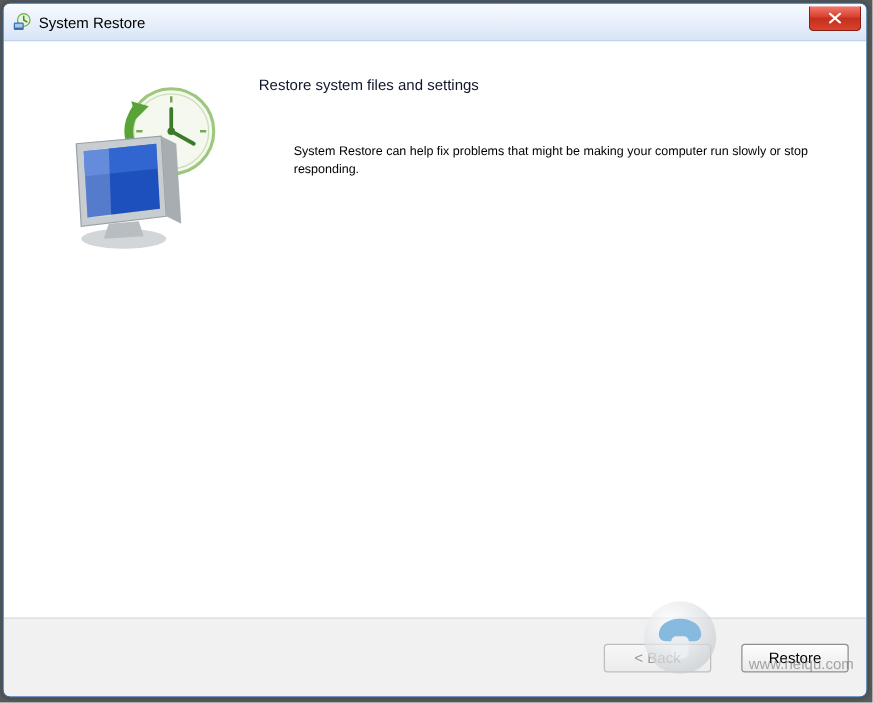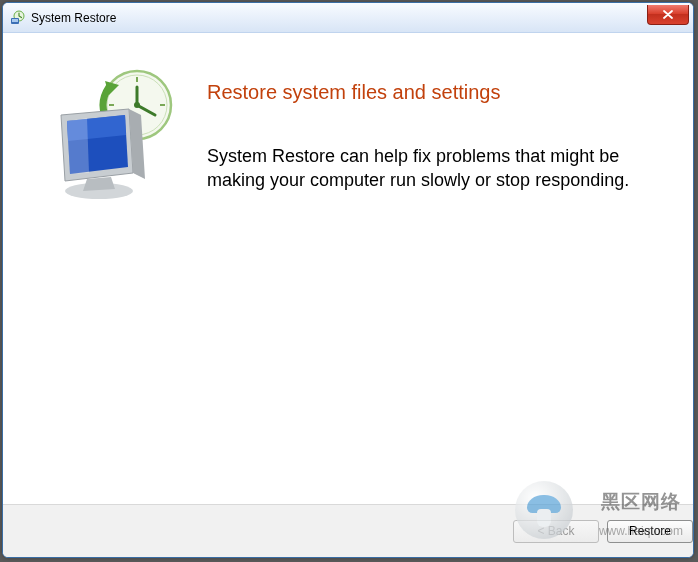--- a/index.html
+++ b/index.html
@@ -73,47 +73,48 @@
       padding-top: 4px;
       display: flex;
       justify-content: center;
       align-items: flex-start;
     }
     .text-area {
       flex: 1;
       padding-left: 10px;
     }
     .heading {
-      font-size: 20px;
-      color: #c2410c;
+      font-size: 12px;
+      color: #0f172a;
       font-weight: 400;
       margin-bottom: 40px;
-      margin-top: 20px;
     }
     .para {
-      font-size: 18px;
+      font-size: 10px;
       color: #000;
       line-height: 1.35;
       margin-bottom: 22px;
+      margin-left: 28px;
     }
     .link {
       color: #0066cc;
       text-decoration: underline;
       cursor: pointer;
       border: 1px dotted #666;
       padding: 0 1px;
     }
     .footer {
-      height: 53px;
+      height: 63px;
       border-top: 1px solid #d9d9d9;
       background: #f1f1f1;
       display: flex;
       align-items: center;
       justify-content: flex-end;
-      gap: 8px;
+      padding-right: 14px;
+      gap: 24px;
     }
     .btn {
       min-width: 86px;
       height: 23px;
       font-size: 12px;
       border: 1px solid #8e8f8f;
       border-radius: 3px;
       background: linear-gradient(to bottom, #fdfdfd, #ebebeb);
       cursor: pointer;
       display: flex;
@@ -249,16 +250,15 @@
     <button class="btn disabled">&lt; Back</button>
     <button class="btn">Restore</button>
   </div>
 
   <div class="wm-logo">
     <div class="wm-logo-inner">
       <div class="mush-cap"></div>
       <div class="mush-stem"></div>
     </div>
   </div>
-  <div class="wm-text">黑区网络</div>
   <div class="watermark">www.heiqu.com</div>
 
 </div>
 
 </body></html>

